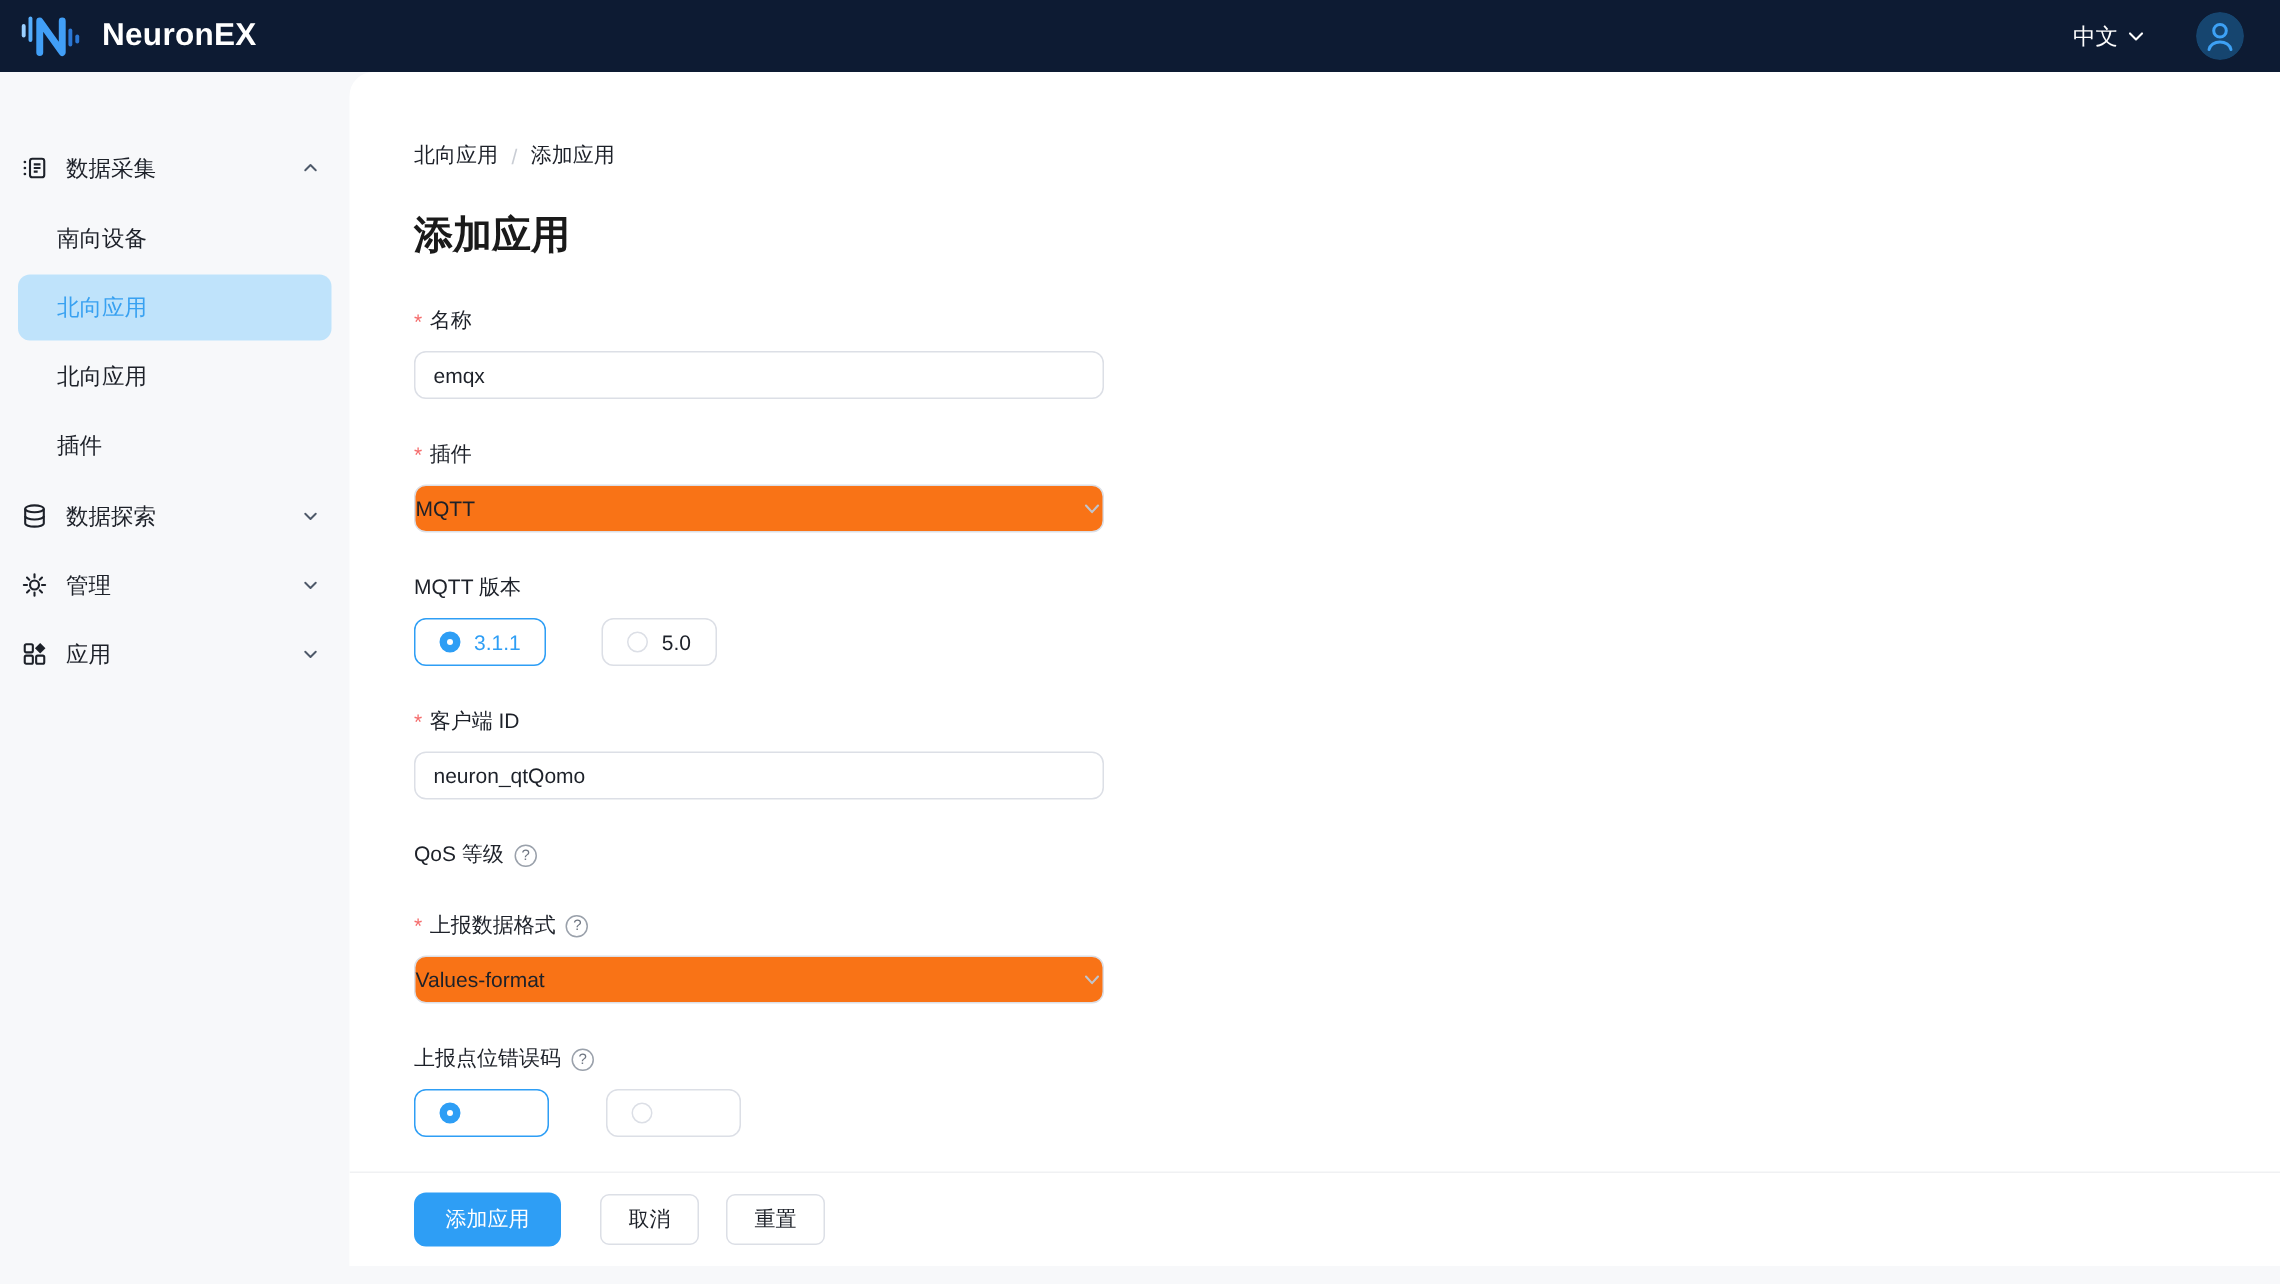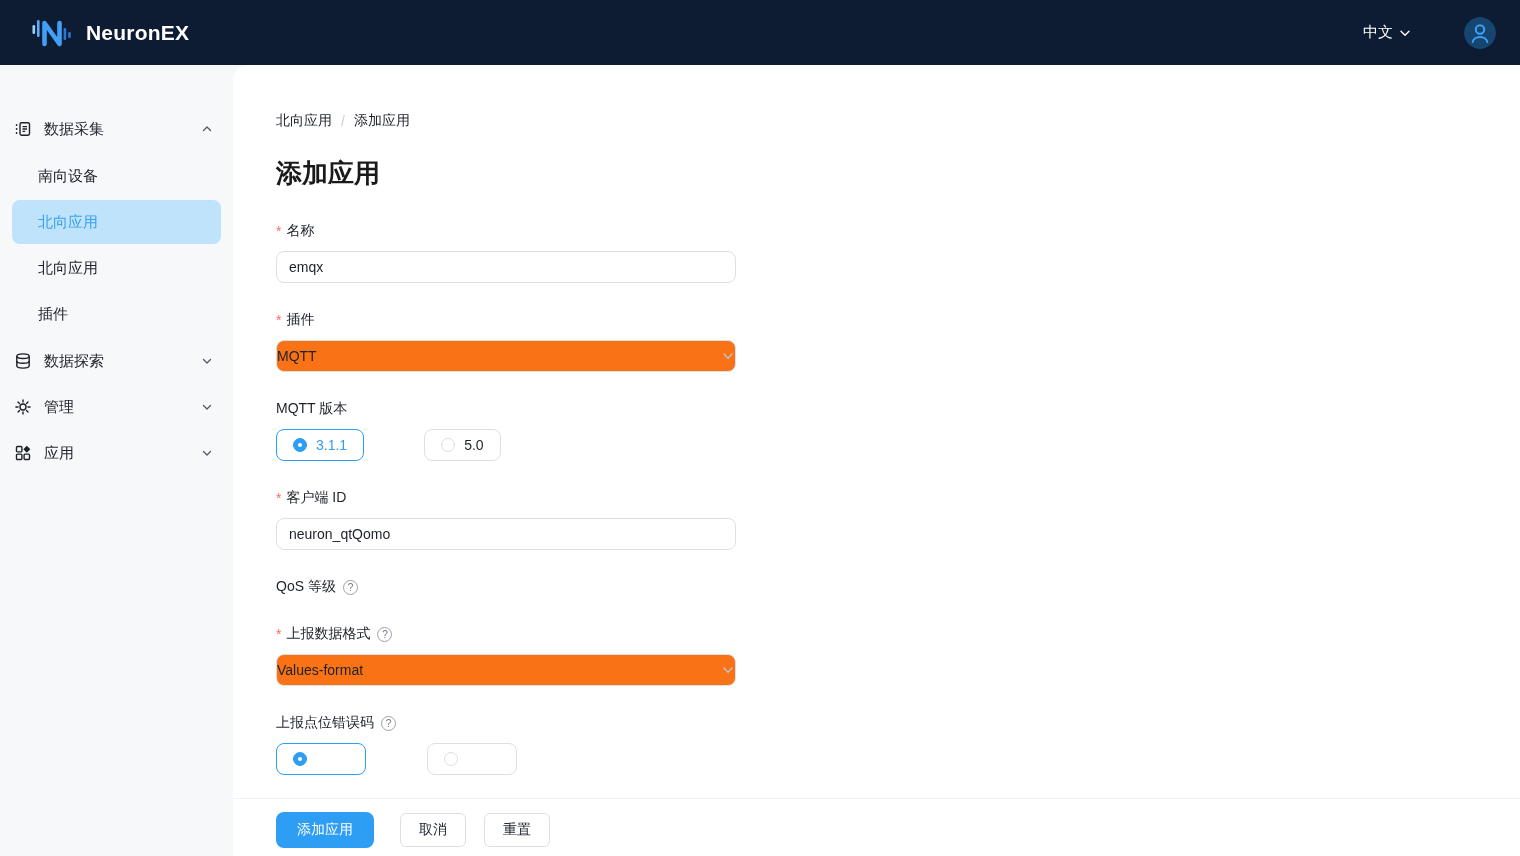--- a/index.html
+++ b/index.html
@@ -6,27 +6,27 @@
   * { box-sizing: border-box; margin: 0; padding: 0; }
   html,body { width: 1520px; height: 856px; }
   body {
     font-family: "Liberation Sans", "DejaVu Sans", sans-serif;
     background: #f7f8fa;
     color: #1d2129;
     overflow: hidden;
   }
   
   .navbar {
-    height: 65px; background: #0d1b33;
+    height: 48px; background: #0d1b33;
     display: flex; align-items: center; justify-content: space-between;
-    padding: 0 24px 0 32px;
+    padding: 0 24px 0 14px;
   }
   .brand { display: flex; align-items: center; gap: 10px; }
   .brand-name { color: #ffffff; font-size: 21px; font-weight: 700; letter-spacing: .2px; }
-  .nav-right { display: flex; align-items: center; gap: 53px; }
+  .nav-right { display: flex; align-items: center; gap: 34px; }
   .lang { display: flex; align-items: center; gap: 6px; color: #ffffff; font-size: 15px; cursor: pointer; }
   .avatar { width: 32px; height: 32px; border-radius: 50%; overflow: hidden; cursor: pointer; }
 
   
   .shell { display: flex; height: 796px; }
   .sidebar { width: 233px; background: #f7f8fa; padding: 41px 12px 0 12px; flex: none; }
   .main {
     flex: 1; background: #ffffff; border-top-left-radius: 16px;
     position: relative; overflow: hidden; height: 796px;
   }
@@ -65,21 +65,21 @@
     padding: 0 12px; font-size: 14px; color: #1d2129; background: #fff; outline: none;
     font-family: "Liberation Sans", sans-serif;
   }
   .select {
     width: 100%; height: 32px; border: 1px solid #dcdfe6; border-radius: 8px;
     padding: 0 0; display: flex; align-items: center; justify-content: space-between;
     background: #f97316; cursor: pointer;
   }
   .select-value { font-size: 14px; color: #1d2129; }
 
-  .radio-group { display: flex; gap: 23px; }
+  .radio-group { display: flex; }
   .radio-card {
     height: 32px; display: inline-flex; align-items: center; gap: 9px;
     padding: 0 16px; border: 1px solid #dcdfe6; border-radius: 8px;
     background: #fff; font-size: 14px; color: #1d2129; cursor: pointer; margin-right: 37px;
   }
   .radio-card.selected { border-color: #2e9ef5; color: #2e9ef5; }
   .dot { width: 14px; height: 14px; border-radius: 50%; border: 1px solid #dcdfe6; background: #fff; flex: none; position: relative; }
   .dot.on { border-color: #2e9ef5; background: #2e9ef5; }
   .dot.on::after {
     content: ""; position: absolute; left: 4px; top: 4px; width: 4px; height: 4px;

